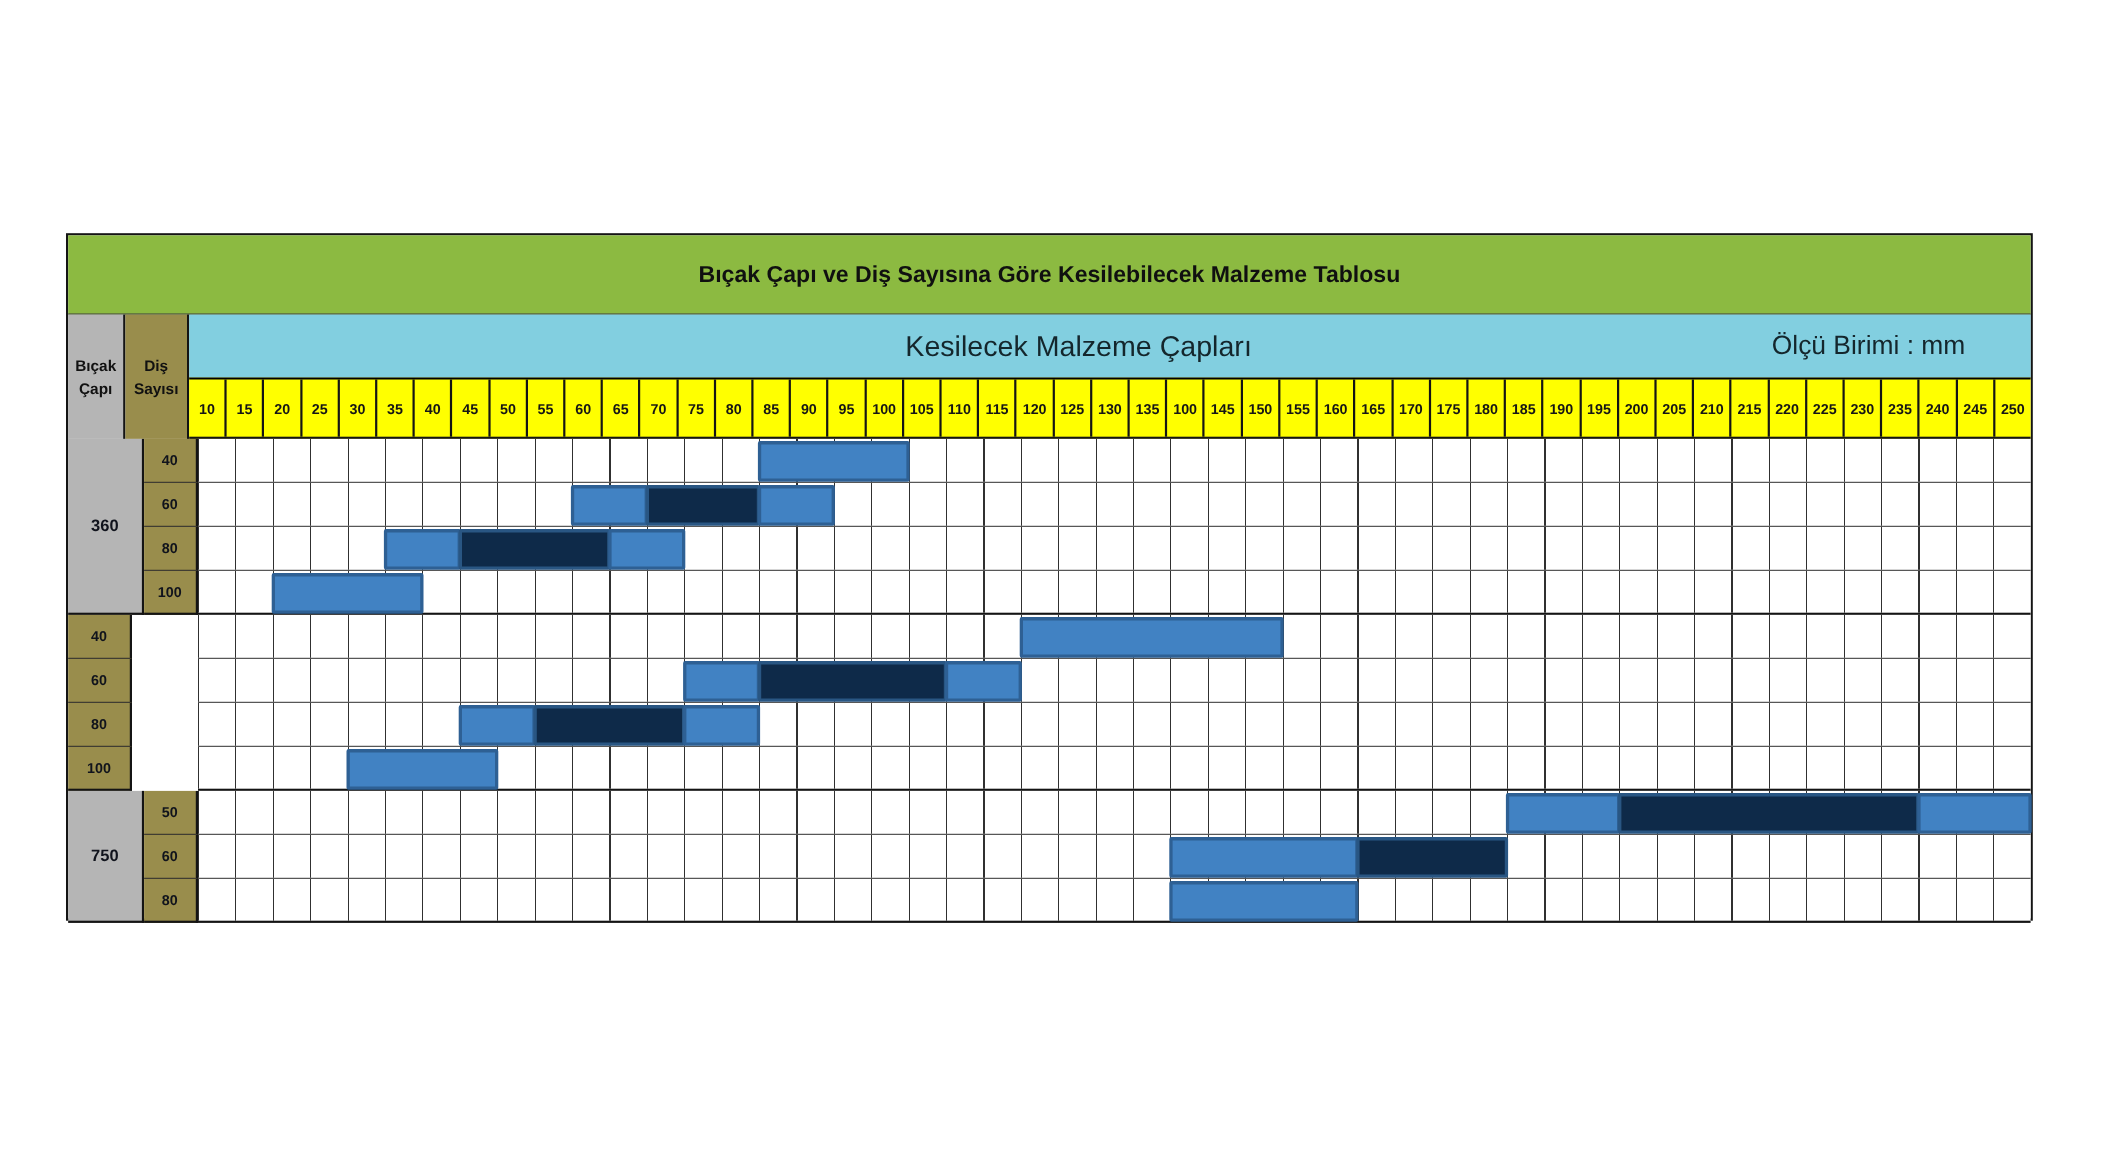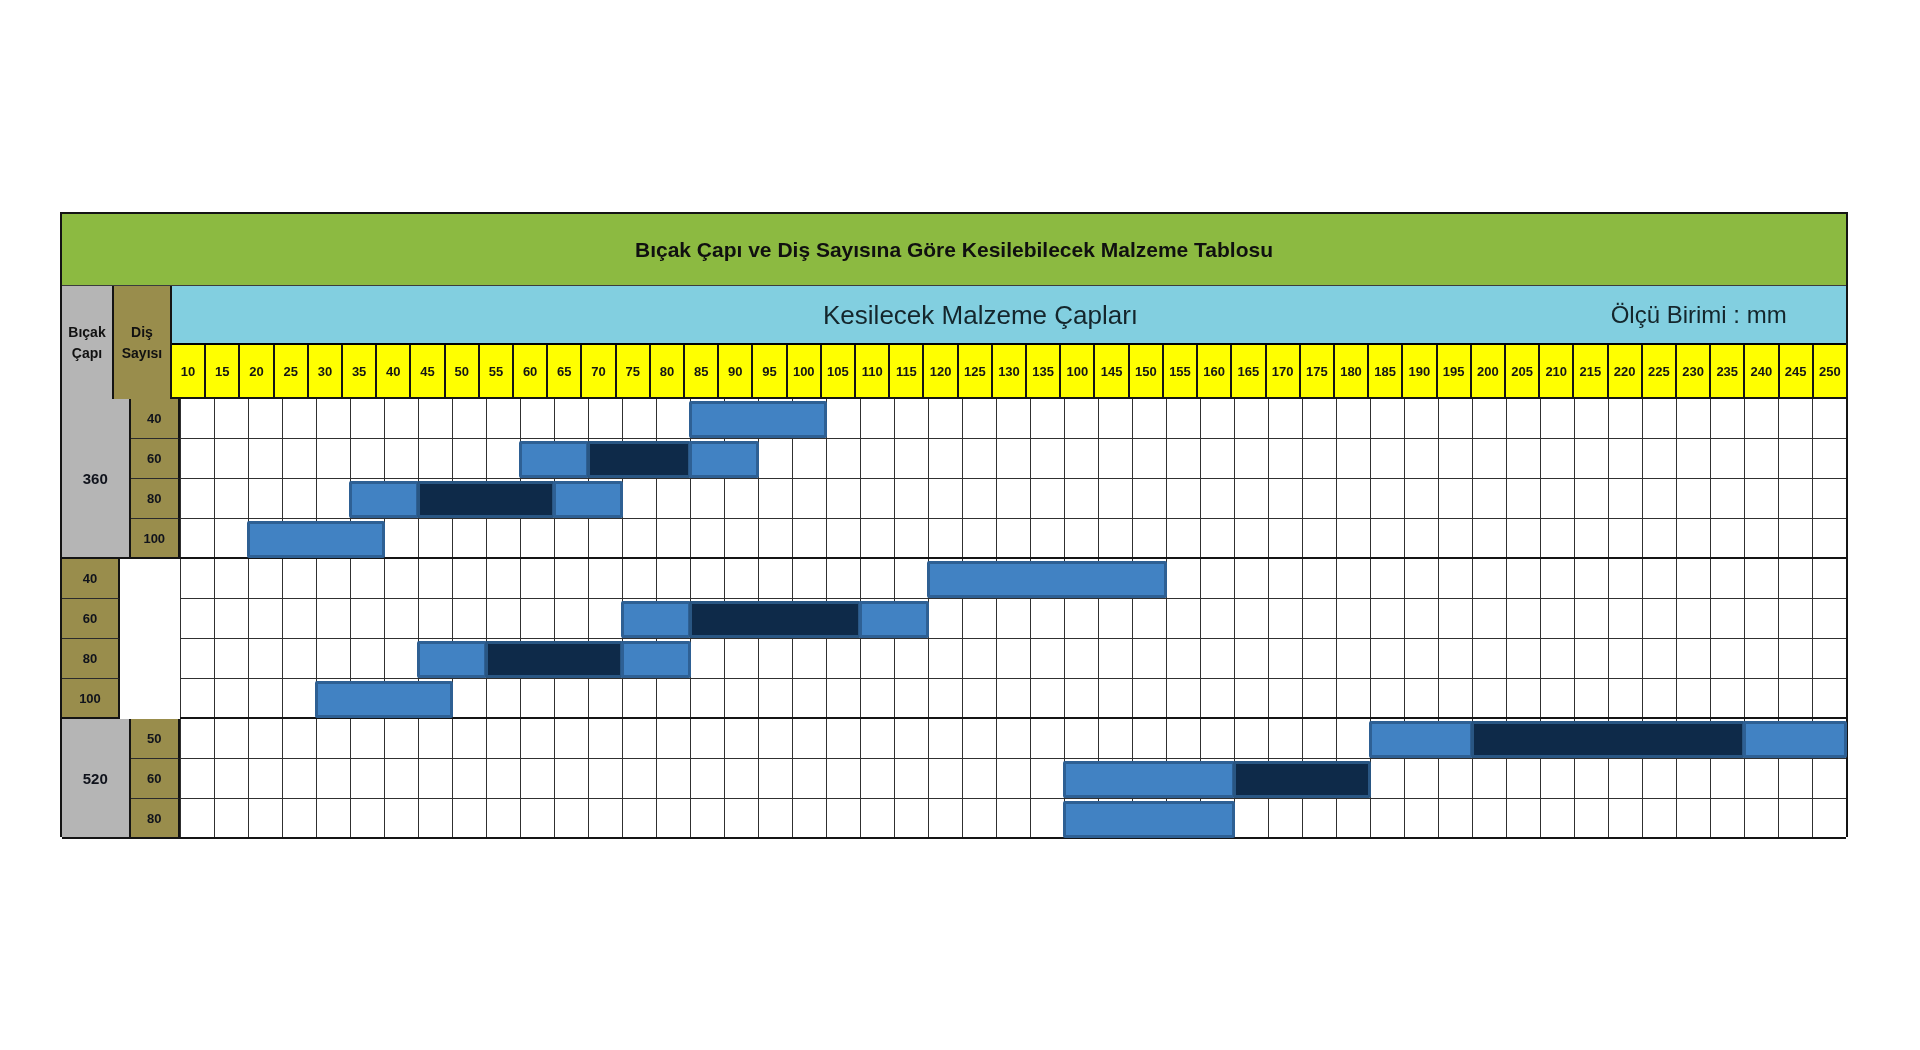--- a/index.html
+++ b/index.html
@@ -163,21 +163,21 @@
         </div>
         <div class="group">
           <div class="teeth-col">
             <div class="teeth-cell">40</div>
             <div class="teeth-cell">60</div>
             <div class="teeth-cell">80</div>
             <div class="teeth-cell group-end">100</div>
           </div>
         </div>
         <div class="group">
-          <div class="blade-cell" style="height: 120px;">520</div>
+          <div class="blade-cell" style="height: 120px;">750</div>
           <div class="teeth-col">
             <div class="teeth-cell">50</div>
             <div class="teeth-cell">60</div>
             <div class="teeth-cell group-end">80</div>
           </div>
         </div>
       </div>
     <div class="grid-area" id="grid-area">
         <div class="grid-row">
           <div class="bar light" style="left: 509px; width: 138px;"></div>

